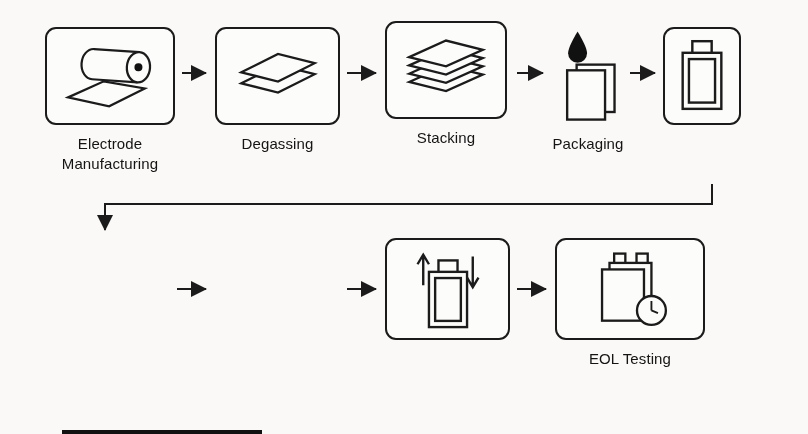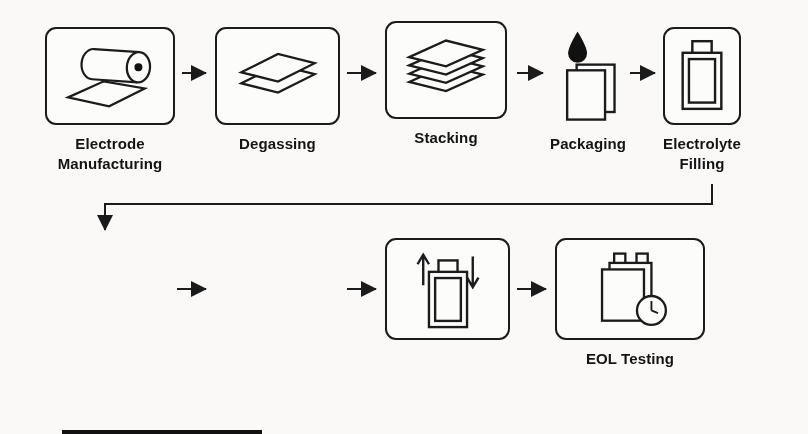--- a/index.html
+++ b/index.html
@@ -10,21 +10,21 @@
     background:#faf9f7; overflow:hidden;
   }
   .connectors { position:absolute; left:0; top:0; width:808px; height:434px; pointer-events:none; }
   .node { position:absolute; display:flex; flex-direction:column; align-items:center; }
   .box {
     width:100%; background:#fcfcfb; border:2px solid #1b1b1b; border-radius:11px;
     display:flex; align-items:center; justify-content:center;
   }
   .box.borderless { border:none; background:transparent; border-radius:0; }
   .label {
-    margin-top:9px; font-size:15px; font-weight:bold; color:#141414;
+    margin-top:9px; font-size:15px; font-weight:normal; color:#141414;
     text-align:center; line-height:1.3; letter-spacing:0.1px;
   }
   svg .ln   { stroke:#1b1b1b; stroke-width:2.5; fill:none; }
   svg .thin { stroke:#1b1b1b; stroke-width:2;   fill:none; }
   svg .shp  { stroke:#1b1b1b; stroke-width:2.5; fill:#fcfcfb; }
   svg .blk  { fill:#111111; stroke:none; }
   .bottom-bar { position:absolute; left:62px; bottom:0; width:200px; height:4px; background:#111; }
 </style>
 </head>
 <body>
@@ -97,21 +97,20 @@
   </div>
 
   <div class="node" style="left:663px;top:27px;width:78px">
     <div class="box" style="height:98px">
       <svg width="58" height="78" viewBox="0 0 60 80">
         <rect class="shp" x="20" y="4" width="20" height="13"></rect>
         <rect class="shp" x="10" y="16" width="40" height="58"></rect>
         <rect class="shp" x="16.5" y="22.5" width="27" height="45"></rect>
       </svg>
     </div>
-    <div class="label" style="width:110px">Electrolyte Filling</div>
   </div>
 
 
 
   <div class="node" style="left:385px;top:238px;width:125px">
     <div class="box" style="height:102px">
       <svg width="80" height="86" viewBox="0 0 84 88">
         <path class="ln" d="M 16,40 L 16,10 M 10,18 L 16,8 L 22,18"></path>
         <path class="ln" d="M 68,10 L 68,40 M 62,32 L 68,42 L 74,32"></path>
         <rect class="shp" x="32" y="14" width="20" height="13"></rect>

